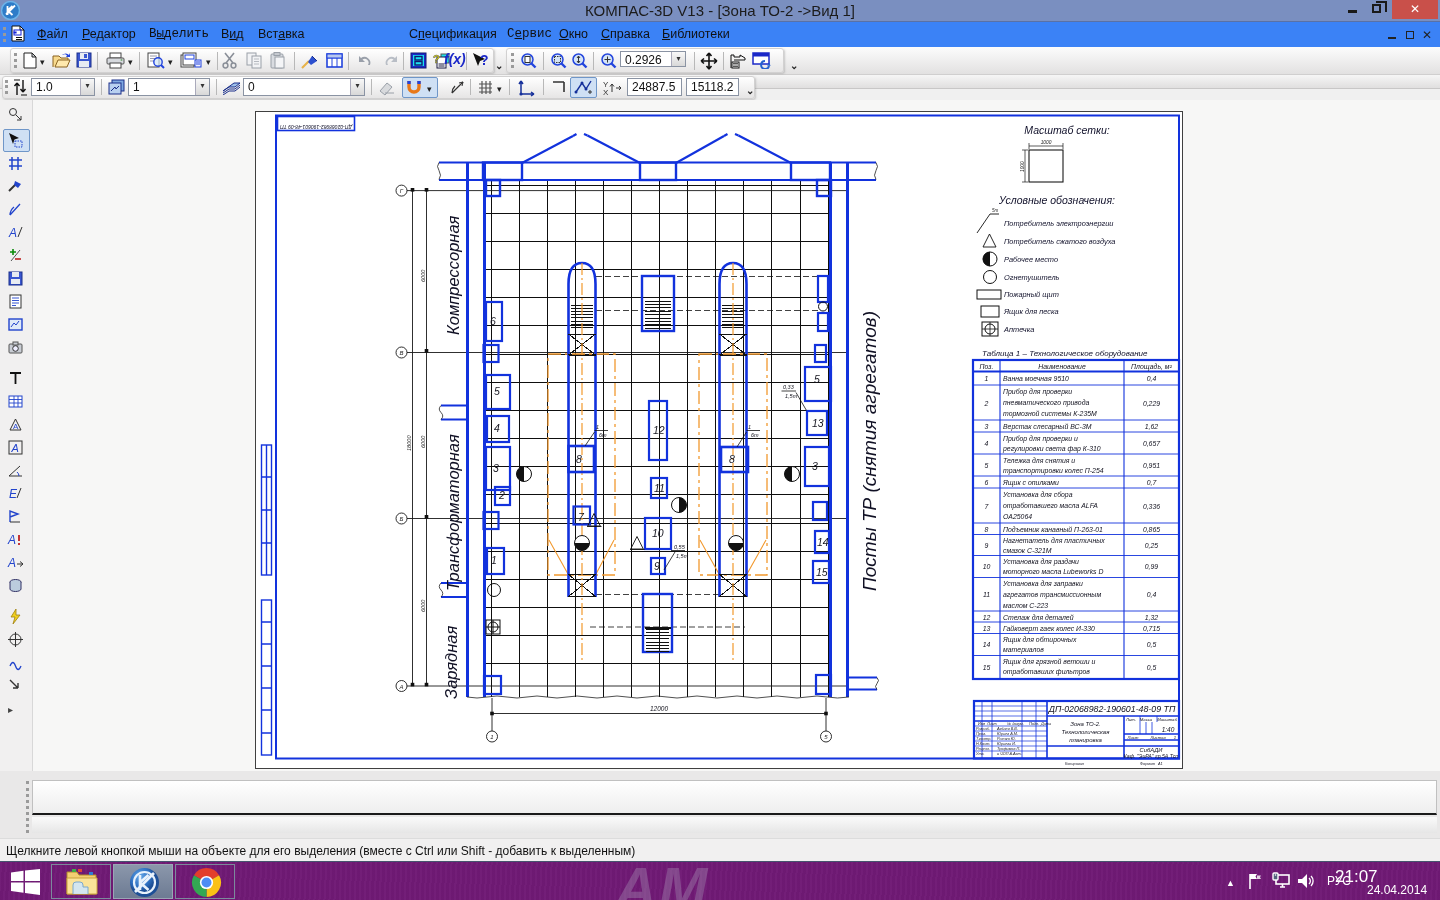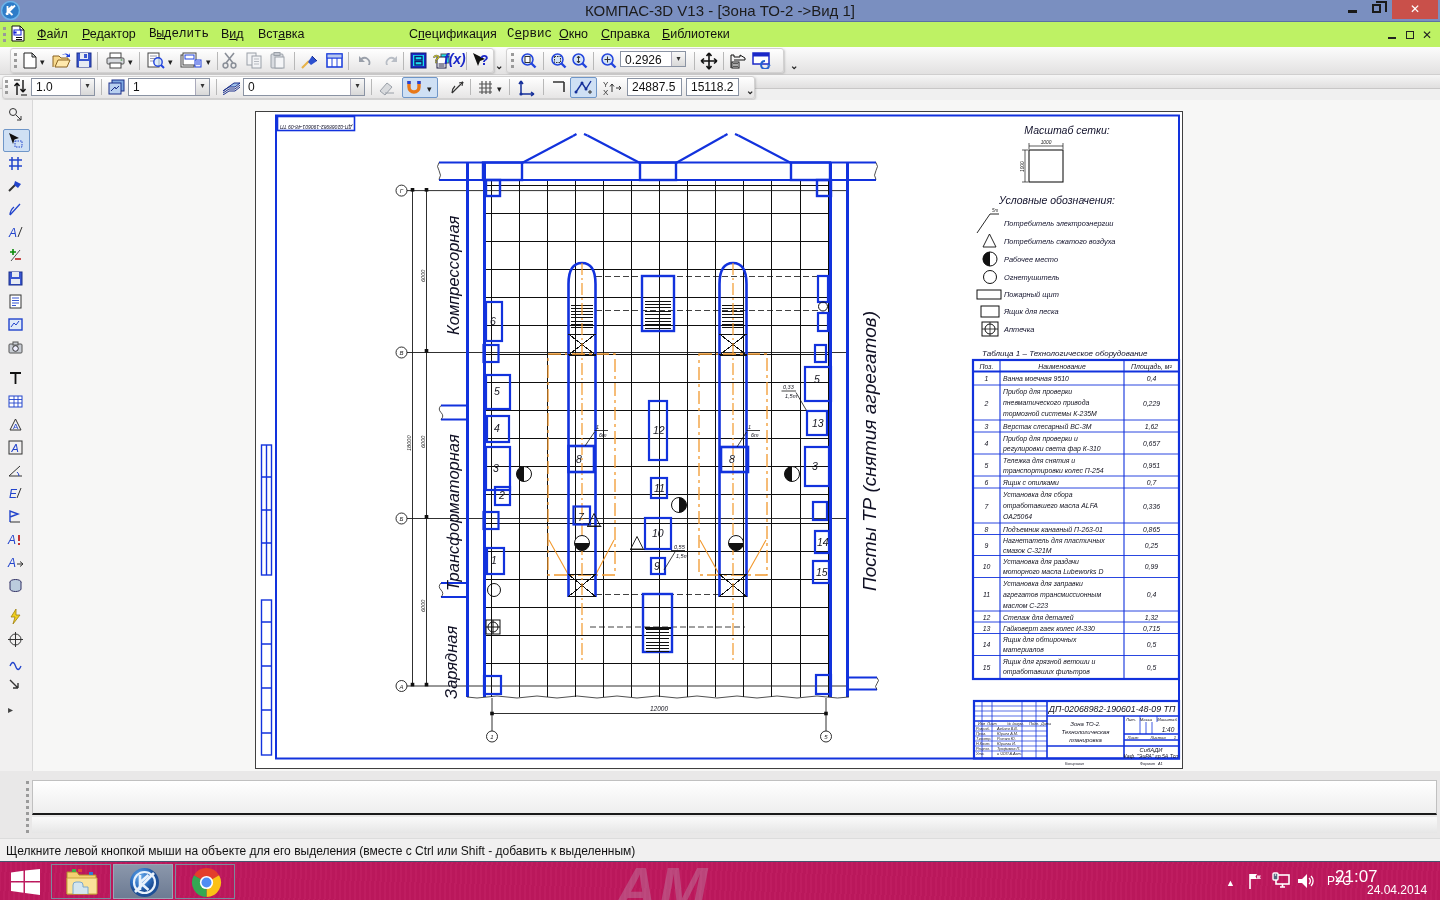--- a/index.html
+++ b/index.html
@@ -7,21 +7,21 @@
 #root { position:relative; width:1440px; height:900px; background:#f0f0f0; }
 
 #titlebar { position:absolute; left:0; top:0; width:1440px; height:22px; background:#7a8fc0; border-bottom:1px solid #5a71a5; }
 #title-text { position:absolute; left:0; right:0; top:2px; text-align:center; font-size:15px; color:#1c1c1c; }
 #appicon { position:absolute; left:1px; top:1px; width:19px; height:19px; }
 .tb-min { position:absolute; left:1348px; top:10px; width:9px; height:3px; background:#1a1a1a; }
 .tb-res { position:absolute; left:1372px; top:4px; width:9px; height:9px; border:2px solid #1a1a1a; background:transparent; }
 .tb-res:before { content:""; position:absolute; left:2px; top:-5px; width:9px; height:9px; border:2px solid #1a1a1a; border-left:none; border-bottom:none; }
 #tb-close { position:absolute; left:1392px; top:0; width:46px; height:19px; background:#c9504a; color:#fff; text-align:center; font-size:12px; line-height:19px; }
 
-#menubar { position:absolute; left:0; top:22px; width:1440px; height:25px; background:#bef264; }
+#menubar { position:absolute; left:0; top:22px; width:1440px; height:25px; background:#3b82f6; }
 .menu-item { position:absolute; top:5px; font-size:12.5px; color:#111; }
 .menu-item span { text-decoration:underline; }
 #mdi-btns { position:absolute; right:8px; top:9px; width:50px; height:12px; }
 #menudoc { position:absolute; left:11px; top:3px; width:14px; height:17px; }
 
 #tbrow1 { position:absolute; left:0; top:47px; width:1440px; height:28px; background:linear-gradient(#fcfcfc,#e2e1e1); border-bottom:1px solid #d0cfcf; }
 #tbrow2 { position:absolute; left:0; top:75px; width:1440px; height:14px; background:linear-gradient(#f6f6f6,#e0dfdf); border-bottom:1px solid #c8c7c7; }
 .grip { position:absolute; width:3px; border-left:3px dotted #9a9a9a; }
 .sep { position:absolute; width:1px; background:#b8b8b8; }
 .combo { position:absolute; background:#fff; border:1px solid #8a93a3; font-size:12px; color:#111; }
@@ -37,21 +37,21 @@
 .lt { position:absolute; left:7px; width:17px; height:17px; }
 
 #main { position:absolute; left:0; top:100px; width:1440px; height:671px; background:#f7f7f6; }
 #lefttools { position:absolute; left:0; top:100px; width:33px; height:671px; background:#f1f0f0; border-right:1px solid #d8d8d8; }
 
 #proparea { position:absolute; left:0; top:771px; width:1440px; height:67px; background:#e9e8e8; }
 #propbox { position:absolute; left:32px; top:9px; width:1405px; height:35px; background:linear-gradient(#ffffff,#eeeeee); border:1px solid #c0c0c0; border-bottom:2px solid #1a1a1a; }
 #propgrip { position:absolute; left:26px; top:10px; height:52px; width:3px; border-left:3px dotted #9a9a9a; }
 #statusbar { position:absolute; left:0; top:838px; width:1440px; height:23px; background:#f1f0f0; border-top:1px solid #dcdcdc; font-size:12px; color:#111; padding:5px 0 12px 6px; }
 
-#taskbar { position:absolute; left:0; top:861px; width:1440px; height:39px; background:#be185d; border-top:1px solid #46546e; }
+#taskbar { position:absolute; left:0; top:861px; width:1440px; height:39px; background:#701a75; border-top:1px solid #46546e; }
 #taskbar:before { content:""; position:absolute; inset:0; background:repeating-linear-gradient(93deg, rgba(255,255,255,0.018) 0 2px, rgba(0,0,0,0.022) 2px 5px); }
 .tbtn { position:absolute; top:2px; width:60px; height:35px; }
 .tbtn.active { background:linear-gradient(#8b97ab,#6d7b93); border:1px solid #9aa5b5; }
 #wm { position:absolute; left:615px; top:-8px; font-size:58px; font-weight:bold; color:rgba(185,192,205,0.28); font-style:italic; letter-spacing:2px;}
 .tray { position:absolute; color:#fff; }
 </style>
 </head>
 <body>
 <div id="root">
 

